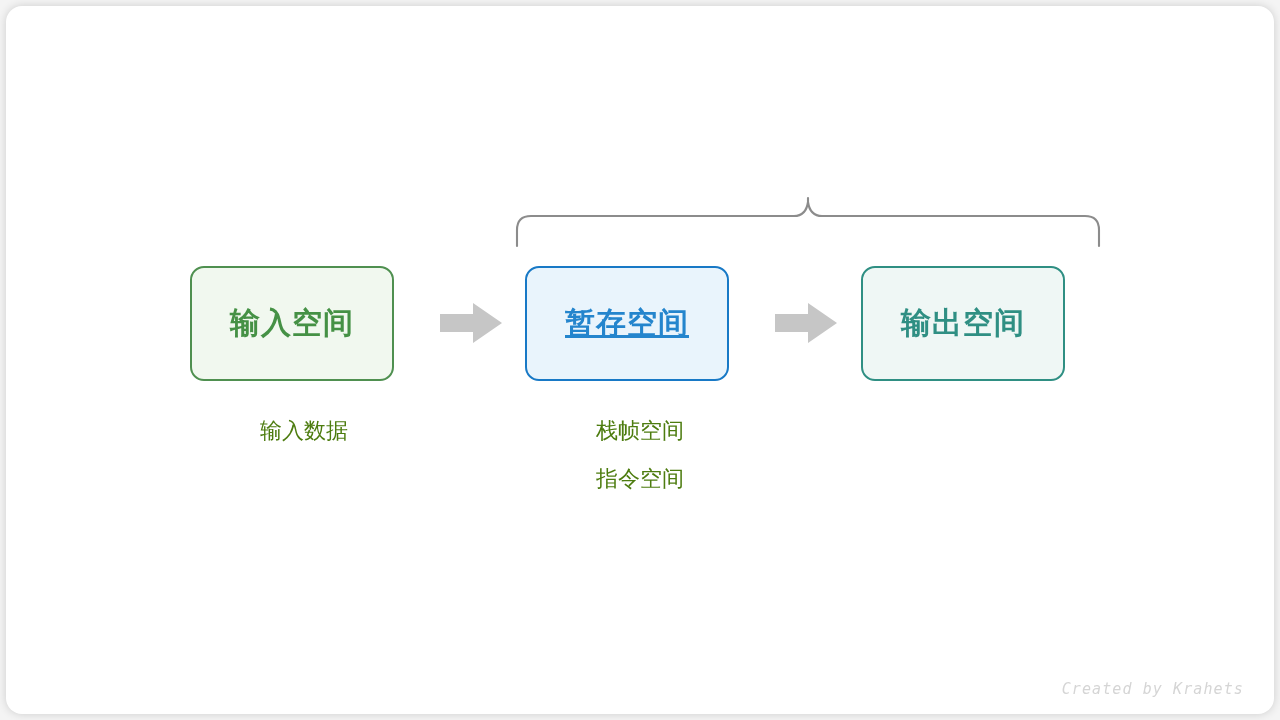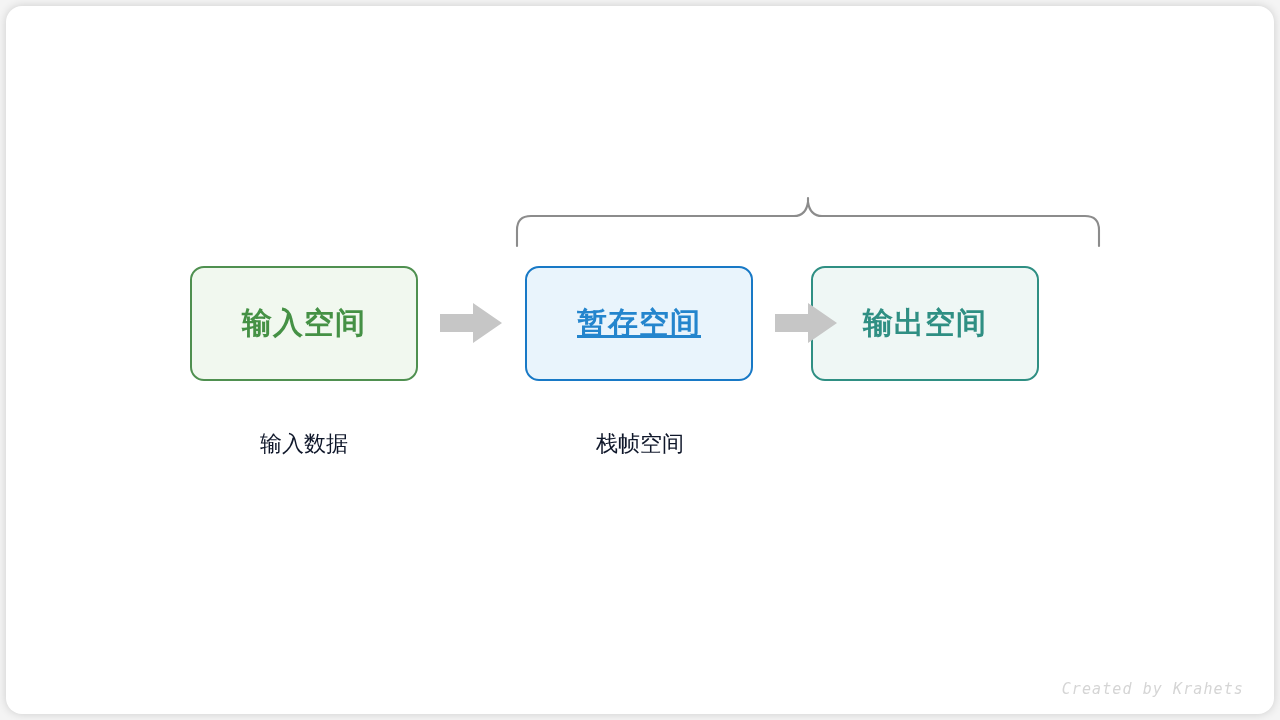--- a/index.html
+++ b/index.html
@@ -51,54 +51,54 @@
     left: 515px;
     top: 196px;
     width: 586px;
     height: 52px;
   }
 
   
   .box {
     position: absolute;
     top: 266px;
-    width: 228px;
+    width: 204px;
     height: 115px;
     border-radius: 14px;
     border-width: 2px;
     border-style: solid;
     box-sizing: border-box;
     display: flex;
     align-items: center;
     justify-content: center;
     font-size: 30px;
     font-weight: bold;
     letter-spacing: 1px;
   }
   .box-input  { left: 190px; }
   .box-temp   { left: 525px; }
-  .box-output { left: 811px; }
+  .box-output { left: 861px; }
 
   
   .arrow {
     position: absolute;
     top: 301px;
     width: 62px;
     height: 44px;
   }
   .arrow-1 { left: 440px; }
   .arrow-2 { left: 775px; }
 
   
   .col-caption {
     position: absolute;
-    top: 420px;
+    top: 407px;
     width: 300px;
     text-align: center;
-    color: #0f172a;
+    color: #4d7c0f;
     font-size: 22px;
     line-height: 48px;
   }
   .cap-1 { left: 154px; }
   .cap-2 { left: 490px; }
   .cap-3 { left: 825px; }
   .col-caption div { white-space: nowrap; }
 
   
   .watermark {
@@ -143,18 +143,19 @@
   <svg class="arrow arrow-2" viewBox="0 0 62 44">
     <polygon points="0,13 33,13 33,2 62,22 33,42 33,31 0,31" fill="#c6c6c6"></polygon>
   </svg>
 
   <div class="col-caption cap-1">
     <div>输入数据</div>
   </div>
 
   <div class="col-caption cap-2">
     <div>栈帧空间</div>
+    <div>指令空间</div>
   </div>
 
 
   <div class="watermark">Created by Krahets</div>
 
 </div>
 
 </body></html>

